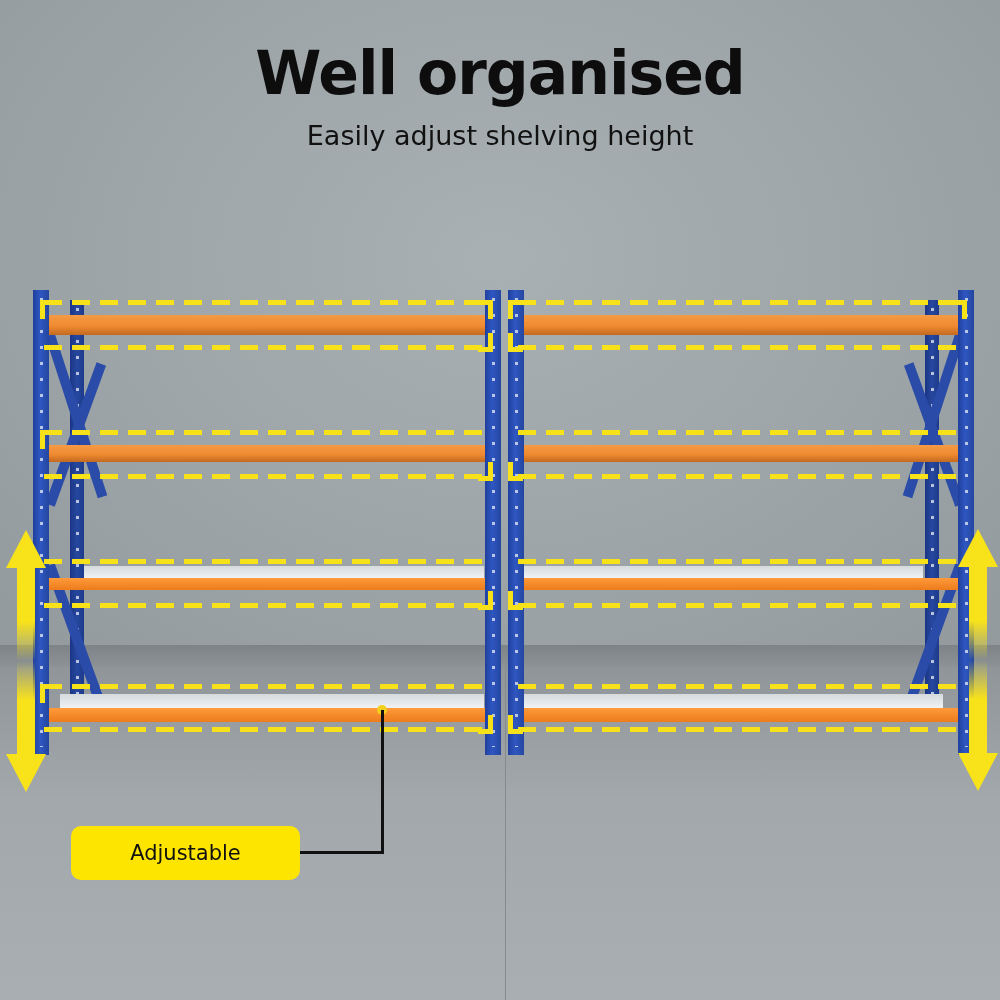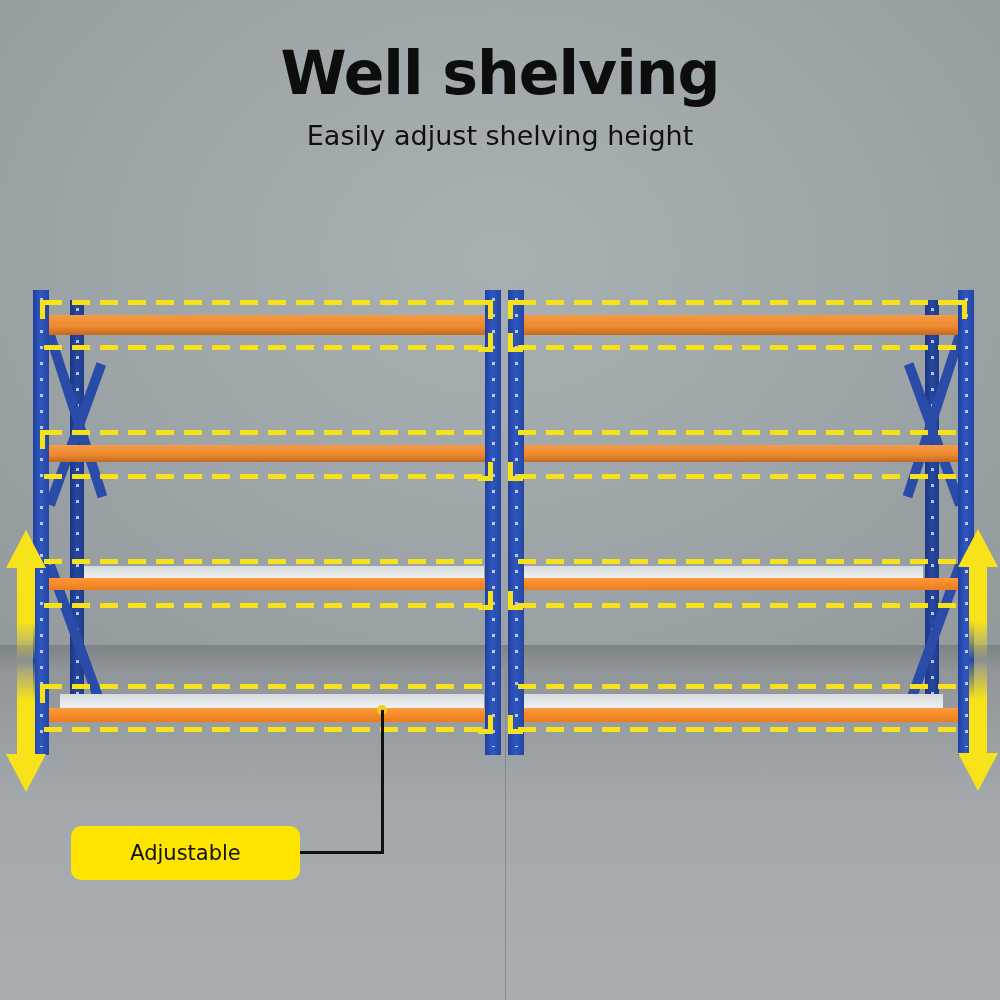--- a/index.html
+++ b/index.html
@@ -36,21 +36,21 @@
   .leader-dot{position:absolute;left:377px;top:705px;width:10px;height:10px;border-radius:50%;background:#f2cf1a;}
 </style>
 </head>
 <body>
 
 <div class="wall"></div>
 <div class="skirting"></div>
 <div class="floor"></div>
 <div class="floor-seam"></div>
 
-<div class="title">Well shelving</div>
+<div class="title">Well organised</div>
 <div class="subtitle">Easily adjust shelving height</div>
 
 <div>
 
   <div class="post back" style="left:70px;top:300px;width:14px;height:410px;">
       <span class="holes"></span>
     </div>
   <div class="post back" style="left:925px;top:300px;width:14px;height:410px;">
       <span class="holes"></span>
     </div>

